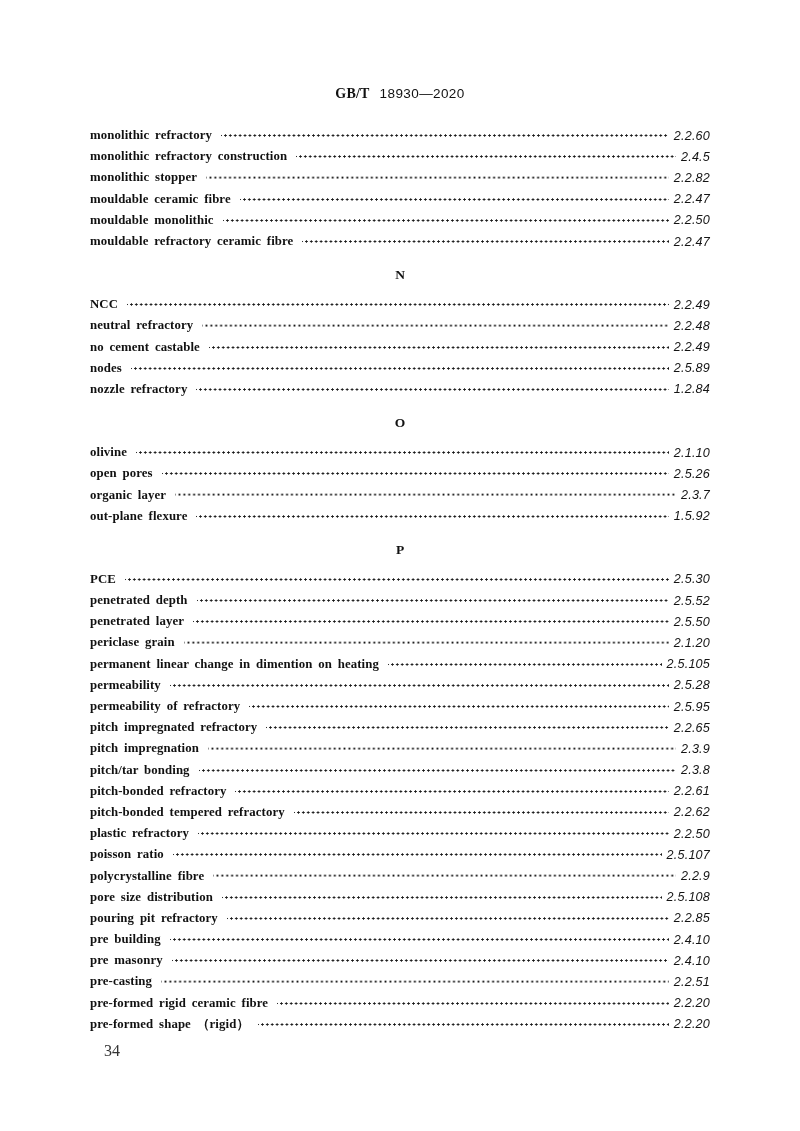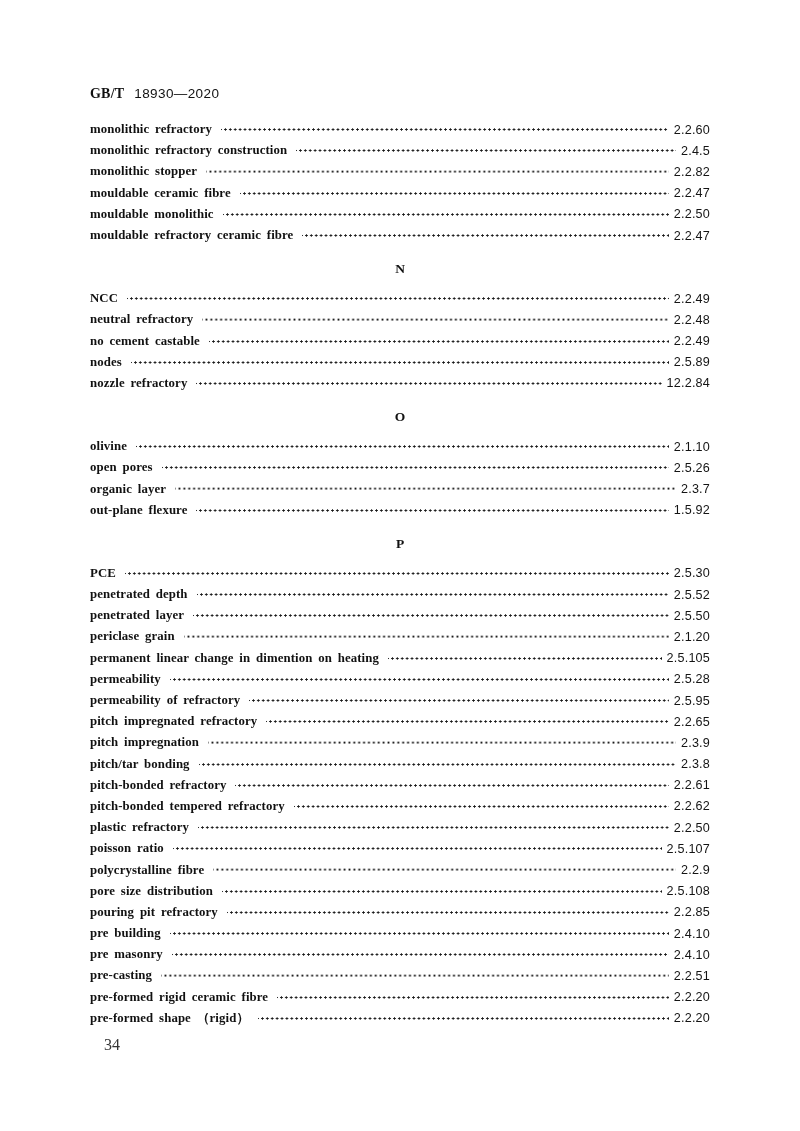--- a/index.html
+++ b/index.html
@@ -15,22 +15,23 @@
     overflow: hidden;
   }
   .page {
     box-sizing: border-box;
     width: 800px;
     height: 1131px;
     padding: 84px 90px 0 90px;
     background: #ffffff;
   }
   .doc-header {
-    margin-bottom: 17px;
+    margin-bottom: 23px;
     white-space: nowrap;
+    text-align: center;
   }
   .doc-header .std-label {
     font-weight: bold;
     font-size: 14px;
     letter-spacing: 0.2px;
   }
   .doc-header .std-number {
     font-family: "Liberation Sans", sans-serif;
     font-weight: 500;
     font-size: 13.5px;
@@ -59,20 +60,21 @@
     background-size: 4.9px 21.2px;
     background-position: 2px 52%;
     background-repeat: repeat-x;
   }
   .ref {
     font-family: "Liberation Sans", sans-serif;
     font-size: 12.6px;
     white-space: nowrap;
     letter-spacing: 0.2px;
     color: #141414;
+    font-style: italic;
   }
   .section-letter {
     text-align: center;
     font-weight: bold;
     font-size: 13.5px;
     height: 21px;
     line-height: 21px;
     margin: 12px 0 9px 0;
   }
   .page-number {
@@ -140,21 +142,21 @@
         <span class="ref">2.2.49</span>
       </div>
       <div class="entry-row">
         <span class="term">nodes</span>
         <span class="dot-leader"></span>
         <span class="ref">2.5.89</span>
       </div>
       <div class="entry-row">
         <span class="term">nozzle refractory</span>
         <span class="dot-leader"></span>
-        <span class="ref">12.2.84</span>
+        <span class="ref">1.2.84</span>
       </div>
       <div class="section-letter">O</div>
       <div class="entry-row">
         <span class="term">olivine</span>
         <span class="dot-leader"></span>
         <span class="ref">2.1.10</span>
       </div>
       <div class="entry-row">
         <span class="term">open pores</span>
         <span class="dot-leader"></span>

